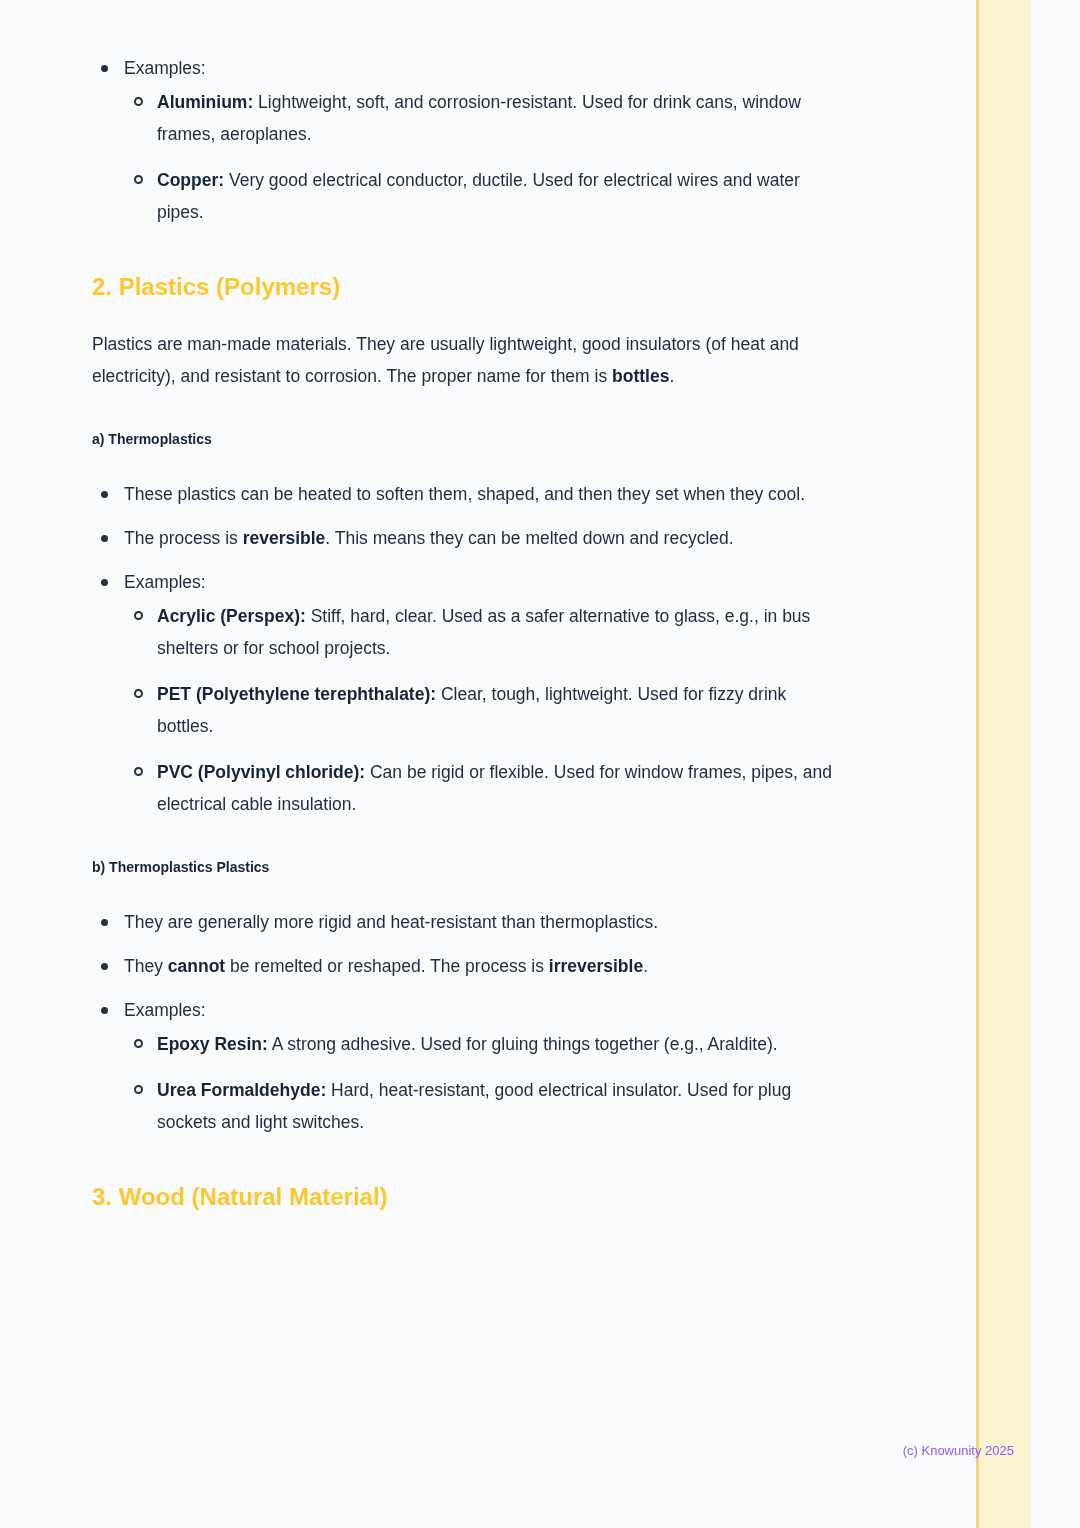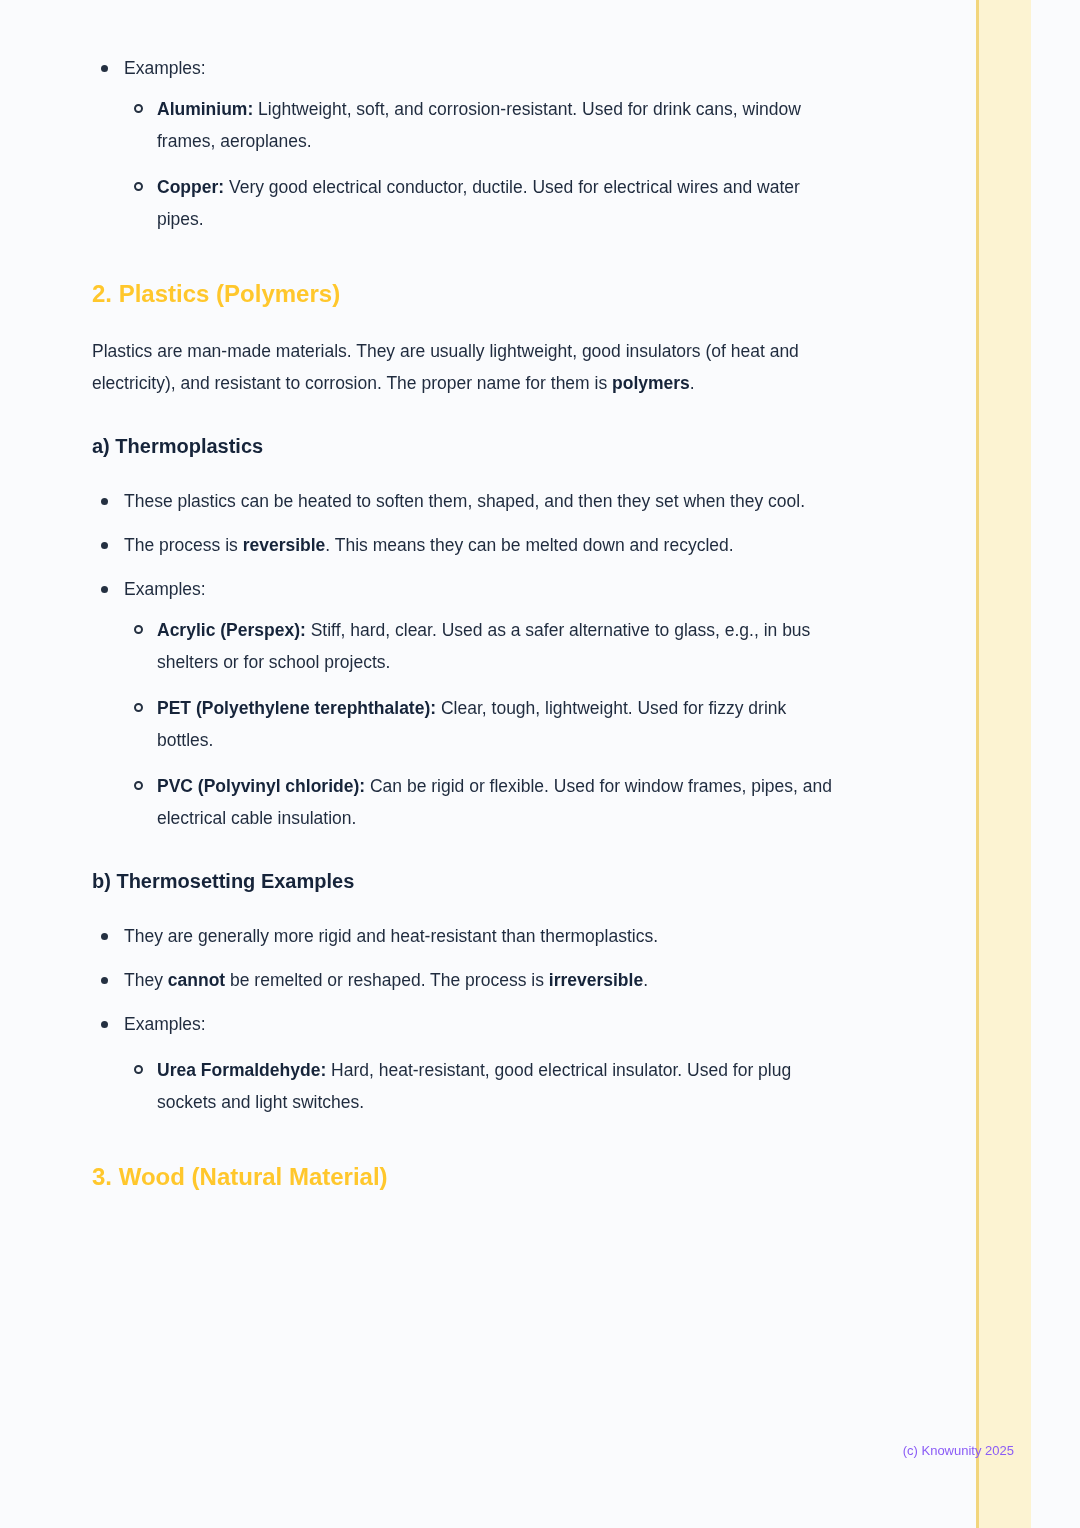--- a/index.html
+++ b/index.html
@@ -24,33 +24,33 @@
     font-size:17.5px; line-height:32px;
   }
 
   .b { font-weight:700; color:#16243a; }
 
   h2.sec {
     color:#ffc72c; font-size:24px; line-height:30px; font-weight:700;
     margin:44px 0 26px 0;
   }
   h3.sub {
-    color:#16243a; font-size:20px; line-height:26px; font-weight:700;
+    color:#16243a; font-size:14px; line-height:26px; font-weight:700;
     margin:34px 0 26px 0;
   }
   p.para { margin:0 0 8px 0; }
 
   .li1 { position:relative; padding-left:32px; margin-top:12px; }
   .li1.first { margin-top:0; }
   .dot {
     position:absolute; left:9px; top:13px; width:7px; height:7px;
     border-radius:50%; background:#243041;
   }
   .li2 { position:relative; padding-left:33px; margin-top:14px; }
-  .li2.tight { margin-top:9px; }
+  .li2.tight { margin-top:2px; }
   .circ {
     position:absolute; left:10px; top:11px; width:9px; height:9px;
     border-radius:50%; border:2px solid #243041; background:transparent;
   }
 
   .watermark {
     position:absolute; right:66px; bottom:70px;
     font-size:13px; color:#8b5cf6; z-index:2;
   }
 </style>
@@ -73,21 +73,21 @@
       </div>
 
       <div class="li2">
         <span class="circ"></span>
         <span class="b">Copper:</span><span> Very good electrical conductor, ductile. Used for electrical wires and water pipes.</span>
       </div>
     </div>
 
     <h2 class="sec">2. Plastics (Polymers)</h2>
 
-    <p class="para"><span>Plastics are man-made materials. They are usually lightweight, good insulators (of heat and electricity), and resistant to corrosion. The proper name for them is </span><span class="b">polymers</span><span>.</span></p>
+    <p class="para"><span>Plastics are man-made materials. They are usually lightweight, good insulators (of heat and electricity), and resistant to corrosion. The proper name for them is </span><span class="b">bottles</span><span>.</span></p>
 
     <h3 class="sub">a) Thermoplastics</h3>
 
     <div class="li1 first">
       <span class="dot"></span>
       <span>These plastics can be heated to soften them, shaped, and then they set when they cool.</span>
     </div>
 
     <div class="li1">
       <span class="dot"></span>
@@ -107,37 +107,41 @@
         <span class="circ"></span>
         <span class="b">PET (Polyethylene terephthalate):</span><span> Clear, tough, lightweight. Used for fizzy drink bottles.</span>
       </div>
 
       <div class="li2">
         <span class="circ"></span>
         <span class="b">PVC (Polyvinyl chloride):</span><span> Can be rigid or flexible. Used for window frames, pipes, and electrical cable insulation.</span>
       </div>
     </div>
 
-    <h3 class="sub">b) Thermosetting Examples</h3>
+    <h3 class="sub">b) Thermoplastics Plastics</h3>
 
 
     <div class="li1">
       <span class="dot"></span>
       <span>They are generally more rigid and heat-resistant than thermoplastics.</span>
     </div>
 
     <div class="li1">
       <span class="dot"></span>
       <span>They </span><span class="b">cannot</span><span> be remelted or reshaped. The process is </span><span class="b">irreversible</span><span>.</span>
     </div>
 
     <div class="li1">
       <span class="dot"></span>
       <span>Examples:</span>
 
+      <div class="li2 tight">
+        <span class="circ"></span>
+        <span class="b">Epoxy Resin:</span><span> A strong adhesive. Used for gluing things together (e.g., Araldite).</span>
+      </div>
 
       <div class="li2">
         <span class="circ"></span>
         <span class="b">Urea Formaldehyde:</span><span> Hard, heat-resistant, good electrical insulator. Used for plug sockets and light switches.</span>
       </div>
     </div>
 
     <h2 class="sec">3. Wood (Natural Material)</h2>
 
   </main>

